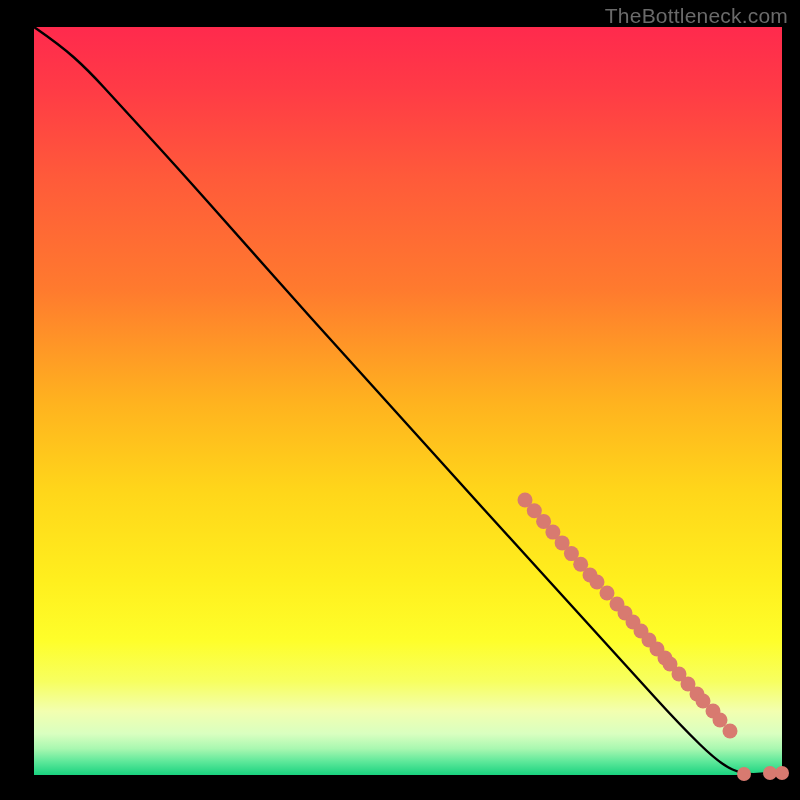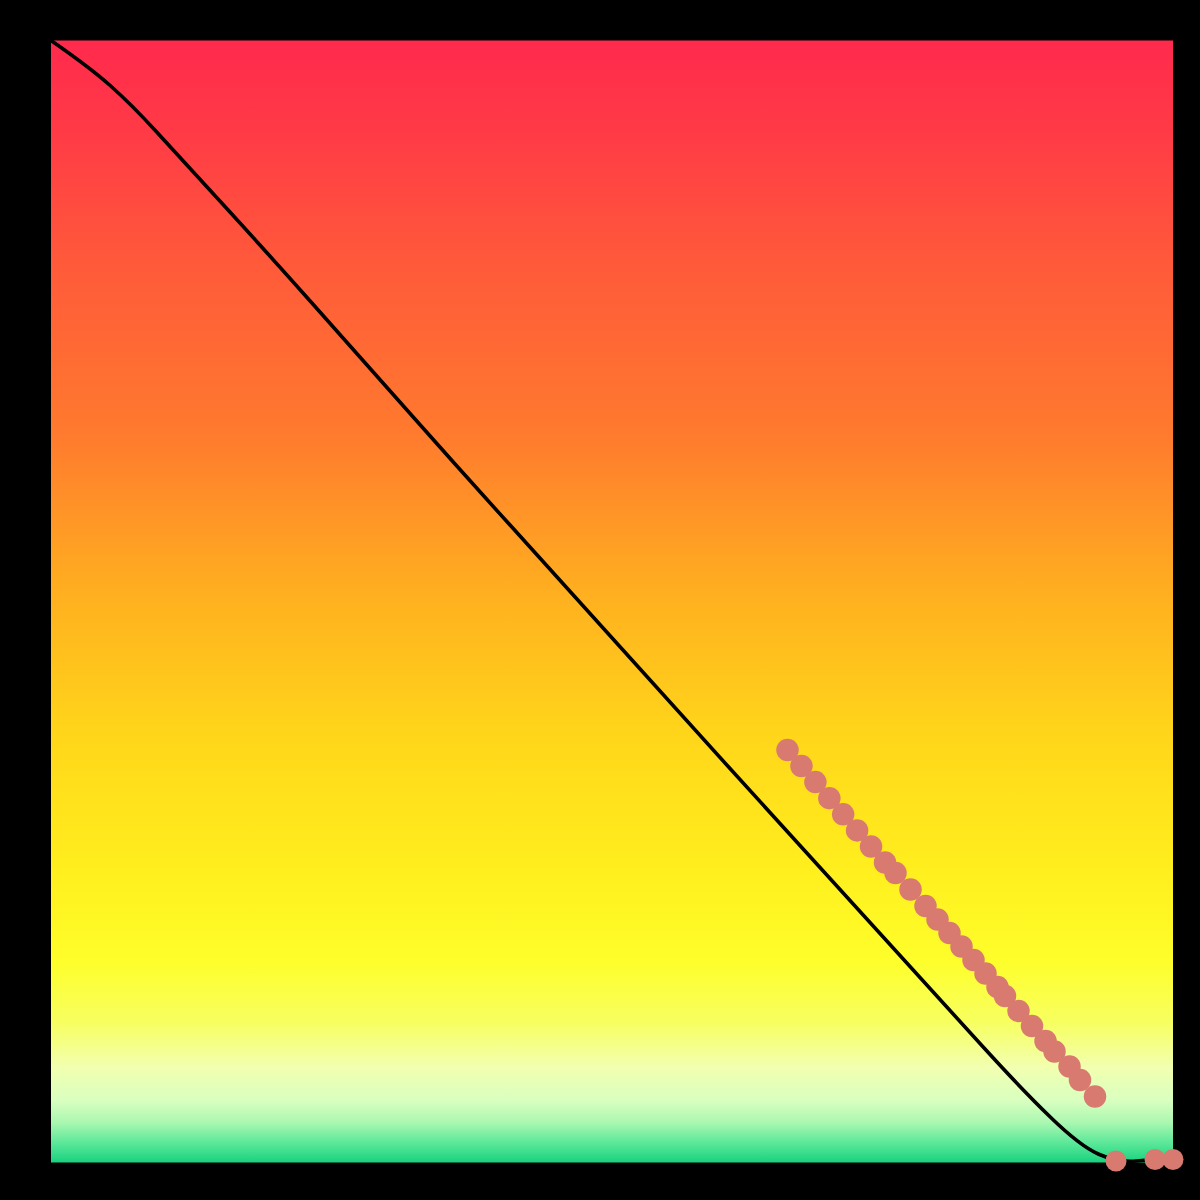--- a/index.html
+++ b/index.html
@@ -32,20 +32,21 @@
     left: 0;
     top: 0;
     width: 800px;
     height: 800px;
   }
 </style>
 </head>
 <body>
 
 <div class="stage">
+  <div class="watermark">TheBottleneck.com</div>
 
   <svg class="plot" viewBox="0 0 800 800">
     <defs>
       <linearGradient id="bg-grad" x1="0" y1="0" x2="0" y2="1">
           <stop offset="0.00%" stop-color="#ff2a4d"></stop>
           <stop offset="8.00%" stop-color="#ff3a46"></stop>
           <stop offset="20.00%" stop-color="#ff5a3a"></stop>
           <stop offset="35.00%" stop-color="#ff7a2e"></stop>
           <stop offset="50.00%" stop-color="#ffb21f"></stop>
           <stop offset="62.00%" stop-color="#ffd61a"></stop>

